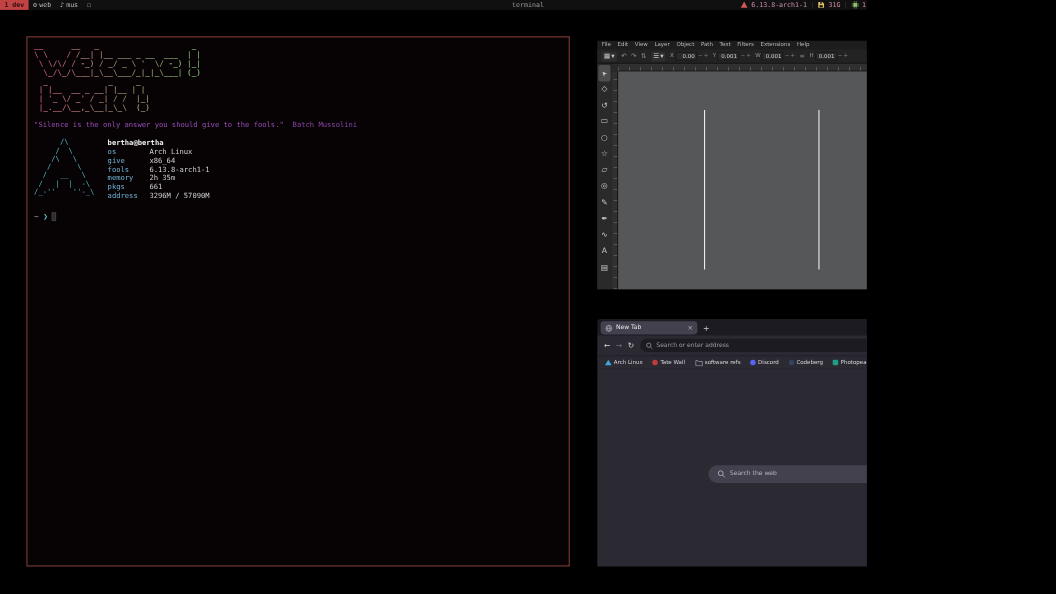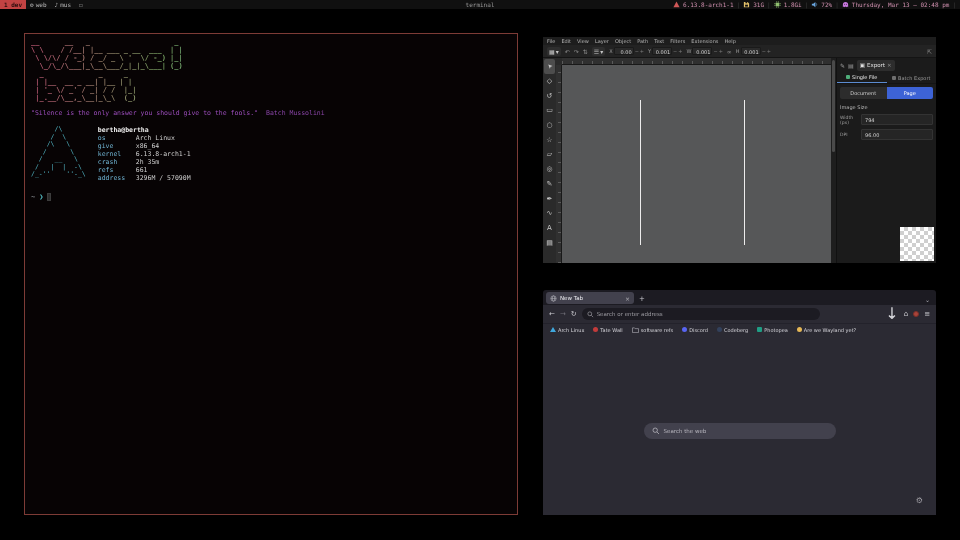--- a/index.html
+++ b/index.html
@@ -1,18 +1,18 @@
 <!DOCTYPE html>
 <html><head>
 <meta charset="utf-8">
 <style>
   * { margin:0; padding:0; box-sizing:border-box; }
   html,body { background:#000; }
   #desktop {
-    position:relative; width:960px; height:540px; background:#000;
+    position:relative; width:788px; height:540px; background:#000;
     overflow:hidden; font-family:"DejaVu Sans", sans-serif;
   }
 
   
   #topbar {
     position:absolute; left:0; top:0; width:960px; height:9px;
     background:#101010; display:flex; align-items:center;
     font-family:"DejaVu Sans Mono", monospace; font-size:6px; color:#bbb;
   }
   .ws { height:9px; line-height:9px; padding:0 4px; display:flex; gap:2px; align-items:center; }
@@ -202,23 +202,23 @@
      /  \
     /\   \
    /      \
   /   __   \
  /   |  |  -\
 /_-''    ''-_\</pre>
       <div id="fetch-info">
         <div class="fetch-user">bertha@bertha</div>
         <div class="fetch-row"><span class="flabel">os</span><span class="fval">Arch Linux</span></div>
         <div class="fetch-row"><span class="flabel">give</span><span class="fval">x86_64</span></div>
-        <div class="fetch-row"><span class="flabel">kernel</span><span class="fval">6.13.8-arch1-1</span></div>
-        <div class="fetch-row"><span class="flabel">crash</span><span class="fval">2h 35m</span></div>
-        <div class="fetch-row"><span class="flabel">refs</span><span class="fval">661</span></div>
+        <div class="fetch-row"><span class="flabel">fools</span><span class="fval">6.13.8-arch1-1</span></div>
+        <div class="fetch-row"><span class="flabel">memory</span><span class="fval">2h 35m</span></div>
+        <div class="fetch-row"><span class="flabel">pkgs</span><span class="fval">661</span></div>
         <div class="fetch-row"><span class="flabel">address</span><span class="fval">3296M / 57090M</span></div>
       </div>
     </div>
     <div id="prompt">
       <span class="path">~</span>
       <span class="sym">❯</span>
       <span class="cursor"></span>
     </div>
   </div>
 

